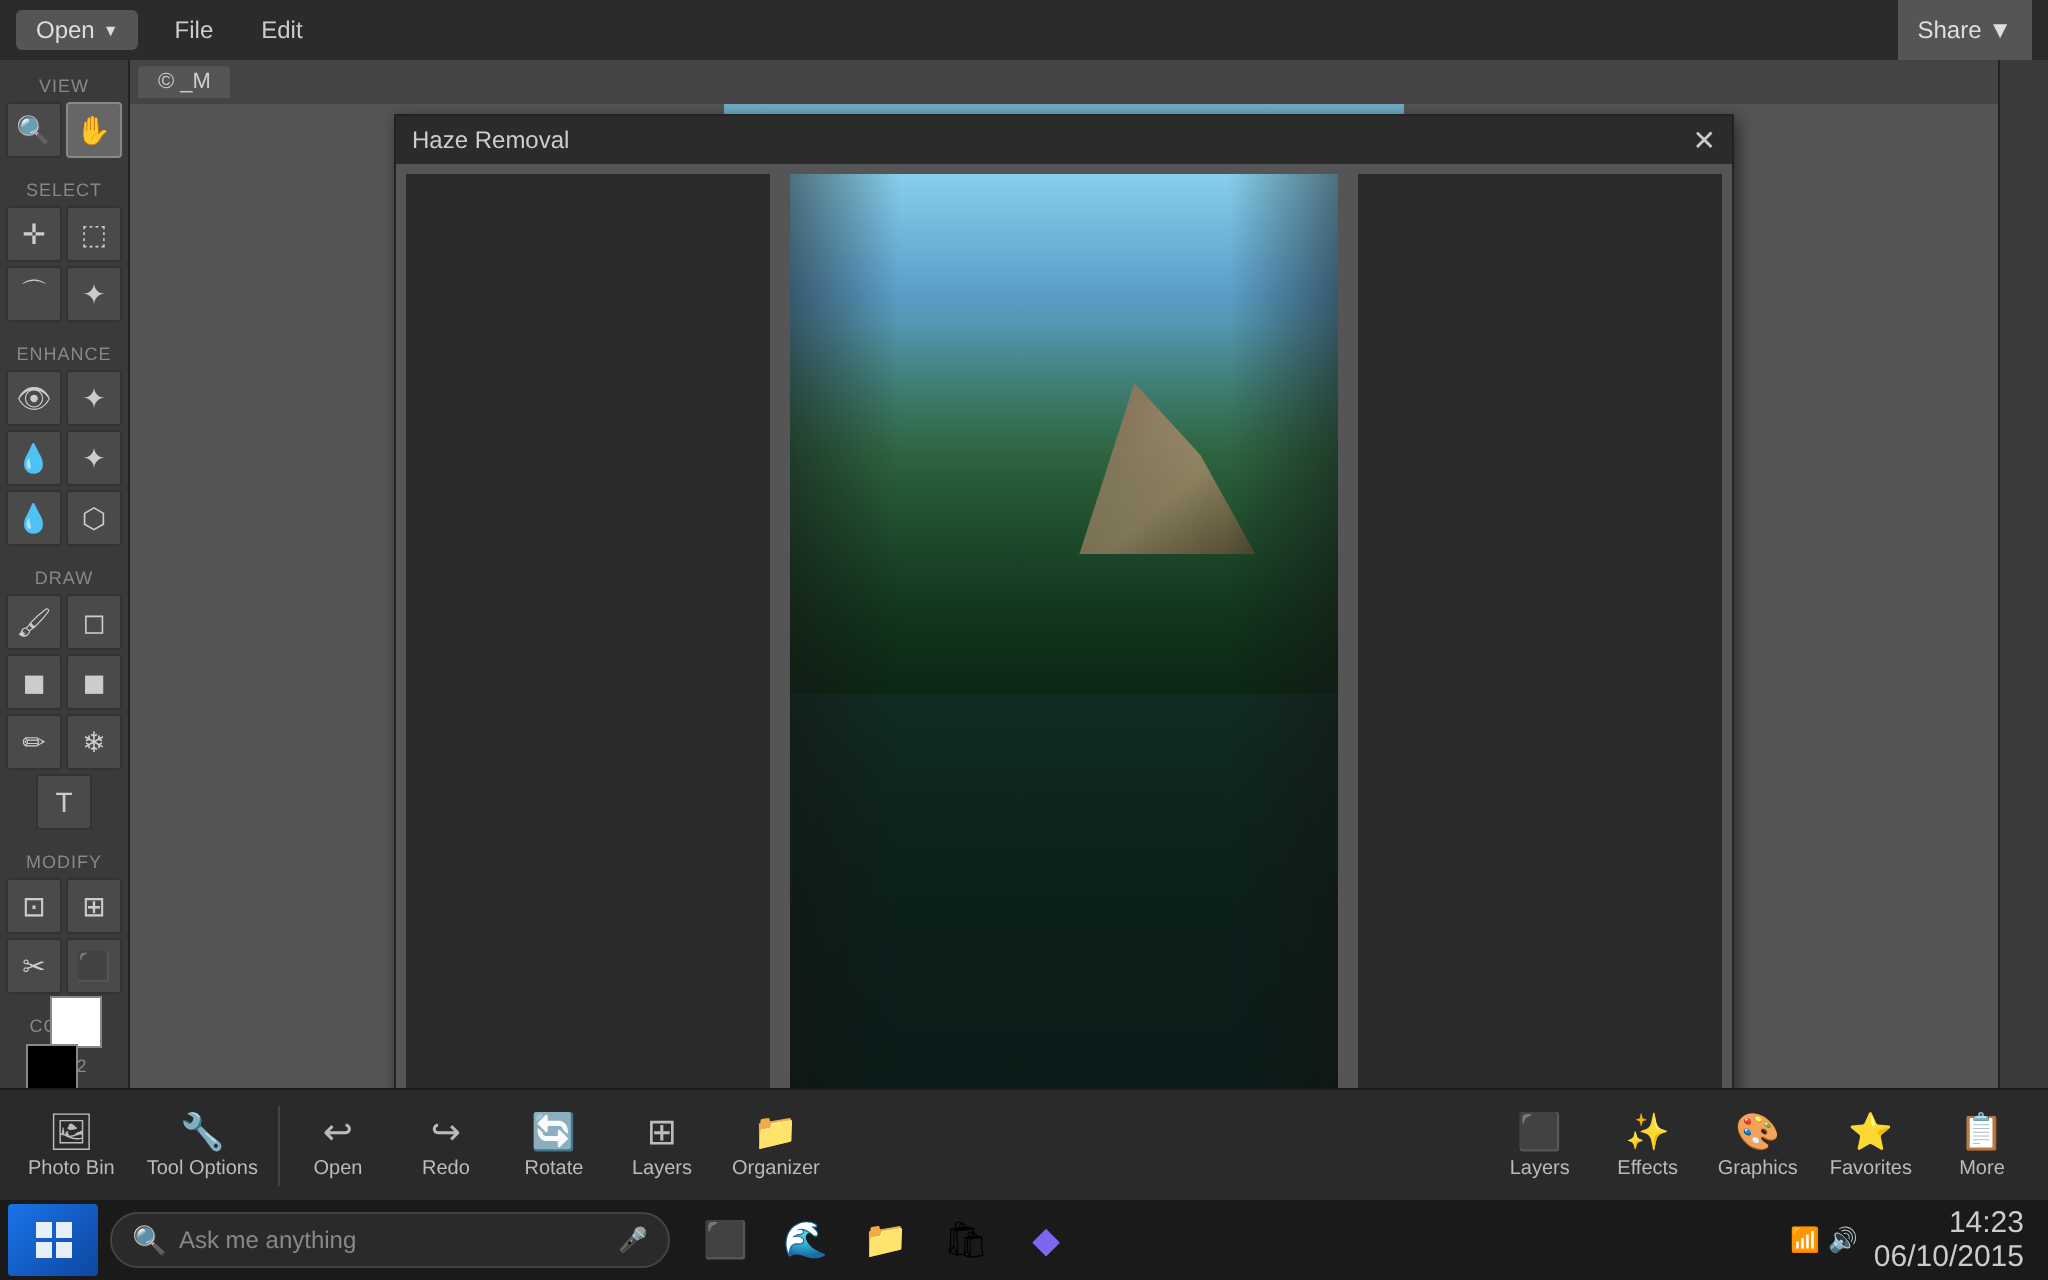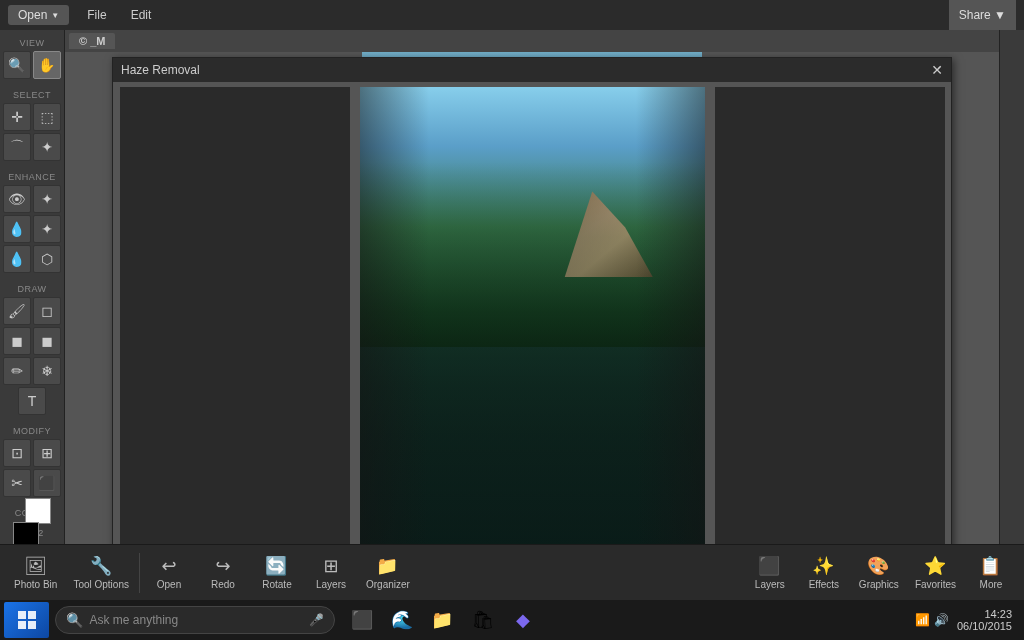--- a/index.html
+++ b/index.html
@@ -22,34 +22,34 @@
     
     .left-toolbar { width: 65px; background: #3a3a3a; display: flex; flex-direction: column; align-items: center; padding: 4px 0; border-right: 1px solid #222; }
     .toolbar-section-label { color: #888; font-size: 9px; text-transform: uppercase; margin: 4px 0 2px 0; letter-spacing: 0.5px; width: 100%; text-align: center; }
     .toolbar-row { display: flex; gap: 2px; margin: 1px 0; }
     .tool-btn { width: 28px; height: 28px; background: #4a4a4a; border: 1px solid #333; border-radius: 2px; display: flex; align-items: center; justify-content: center; cursor: pointer; color: #ccc; font-size: 14px; }
     .tool-btn.active { background: #666; border-color: #888; }
     .toolbar-divider { width: 80%; height: 1px; background: #555; margin: 3px 0; }
 
     
     .canvas-area { flex: 1; background: #555; display: flex; flex-direction: column; overflow: hidden; }
-    .tab-bar { height: 22px; background: #444; display: flex; align-items: center; padding: 0 4px; font-weight: bold; }
+    .tab-bar { height: 22px; background: #444; display: flex; align-items: center; padding: 0 4px; }
     .tab { background: #555; color: #ccc; font-size: 11px; padding: 2px 10px; border-radius: 2px 2px 0 0; cursor: pointer; }
     .canvas-viewport { flex: 1; background: #555; display: flex; align-items: center; justify-content: center; overflow: hidden; position: relative; }
     .photo-main { width: 340px; height: 500px; background: linear-gradient(180deg, #87CEEB 0%, #6ab4d8 15%, #2a6e45 35%, #1a3a20 55%, #1a2a1a 70%, #0d1a0d 85%, #1a2020 100%); position: relative; overflow: hidden; }
     .mountain { position: absolute; top: 15%; right: 20%; width: 120px; height: 100px; background: linear-gradient(135deg, #8B7355 0%, #C4A882 40%, #D4B896 60%, #8B7355 100%); clip-path: polygon(30% 100%, 50% 0%, 80% 50%, 100% 100%); }
     .water-reflection { position: absolute; bottom: 0; left: 0; right: 0; height: 50%; background: linear-gradient(180deg, #1a3530 0%, #0d2020 40%, #0a1818 100%); opacity: 0.85; }
     .dark-overlay-left { position: absolute; top: 0; left: 0; width: 100%; height: 100%; background: rgba(0,0,0,0.15); }
 
     
     .right-panel { width: 25px; background: #3a3a3a; border-left: 1px solid #222; }
 
     
     .dialog-overlay { position: absolute; top: 0; left: 0; right: 0; bottom: 0; display: flex; align-items: flex-start; justify-content: center; padding-top: 5px; z-index: 100; pointer-events: none; }
-    .dialog { background: #3c3c3c; border: 1px solid #222; box-shadow: 2px 2px 8px rgba(0,0,0,0.5); width: 840px; pointer-events: all; }
+    .dialog { background: #3c3c3c; border: 1px solid #222; box-shadow: 2px 2px 8px rgba(0,0,0,0.5); width: 670px; pointer-events: all; }
     .dialog-title-bar { background: #2b2b2b; padding: 4px 8px; display: flex; align-items: center; justify-content: space-between; height: 24px; }
     .dialog-title { color: #ccc; font-size: 12px; }
     .dialog-close { background: none; border: none; color: #ccc; cursor: pointer; font-size: 14px; line-height: 1; }
     .dialog-content { padding: 0; }
     .dialog-image-area { background: #555; height: 510px; display: flex; align-items: center; justify-content: center; overflow: hidden; position: relative; }
     .dialog-photo { width: 345px; height: 500px; background: linear-gradient(180deg, #87CEEB 0%, #5a9ec8 12%, #3a7a50 28%, #1a4a2a 45%, #0d2a18 60%, #0a1a10 75%, #0d2020 90%, #152525 100%); position: relative; overflow: hidden; margin: 5px; }
     .dialog-photo-mountain { position: absolute; top: 20%; right: 15%; width: 110px; height: 90px; background: linear-gradient(140deg, #7B6345 0%, #B4987A 45%, #C4A882 65%, #7B6345 100%); clip-path: polygon(20% 100%, 45% 5%, 75% 45%, 100% 100%); }
     .dialog-trees-overlay { position: absolute; top: 0; left: 0; right: 0; bottom: 0; background: linear-gradient(180deg, transparent 15%, rgba(10,40,15,0.3) 30%, rgba(5,20,8,0.5) 50%, rgba(5,15,8,0.7) 70%, rgba(10,25,20,0.8) 100%); }
     .dialog-water { position: absolute; bottom: 0; left: 0; right: 0; height: 48%; background: linear-gradient(180deg, rgba(20,50,45,0.6) 0%, rgba(8,25,22,0.85) 100%); }
     .dialog-dark-sides { position: absolute; top: 0; left: 0; right: 0; bottom: 0; background: linear-gradient(90deg, rgba(20,20,20,0.5) 0%, transparent 20%, transparent 80%, rgba(20,20,20,0.5) 100%); }
@@ -63,21 +63,21 @@
     .bottom-tool-item .icon { font-size: 18px; }
     .bottom-tool-item.active .icon { color: #4a9fd4; }
     .bottom-divider { width: 1px; height: 40px; background: #444; }
     .taskbar { height: 40px; background: #1a1a1a; display: flex; align-items: center; padding: 0 4px; gap: 2px; }
     .taskbar-start { width: 45px; height: 36px; background: linear-gradient(135deg, #1a73e8, #0d47a1); display: flex; align-items: center; justify-content: center; cursor: pointer; border-radius: 2px; }
     .taskbar-search { flex: 1; max-width: 280px; height: 28px; background: #2a2a2a; border: 1px solid #444; border-radius: 14px; display: flex; align-items: center; padding: 0 10px; gap: 6px; cursor: pointer; margin: 0 4px; }
     .taskbar-search-text { color: #888; font-size: 12px; }
     .taskbar-icons { display: flex; gap: 4px; margin-left: 4px; }
     .taskbar-icon { width: 36px; height: 36px; display: flex; align-items: center; justify-content: center; cursor: pointer; border-radius: 3px; font-size: 18px; }
     .taskbar-right { margin-left: auto; display: flex; align-items: center; gap: 8px; padding-right: 8px; }
-    .taskbar-time { color: #ccc; font-size: 11px; text-align: right; }
+    .taskbar-time { color: #ccc; font-size: 15px; text-align: right; }
     .taskbar-sys-icons { display: flex; align-items: center; gap: 4px; }
     .sys-icon { color: #ccc; font-size: 12px; }
 
     
     .color-swatch { display: flex; position: relative; width: 38px; height: 38px; margin: 2px auto; }
     .swatch-bg { width: 26px; height: 26px; background: #fff; position: absolute; bottom: 0; right: 0; border: 1px solid #888; }
     .swatch-fg { width: 26px; height: 26px; background: #000; position: absolute; top: 0; left: 0; border: 1px solid #888; }
 
     
     .coord-display { color: #888; font-size: 9px; padding: 2px 4px; }

